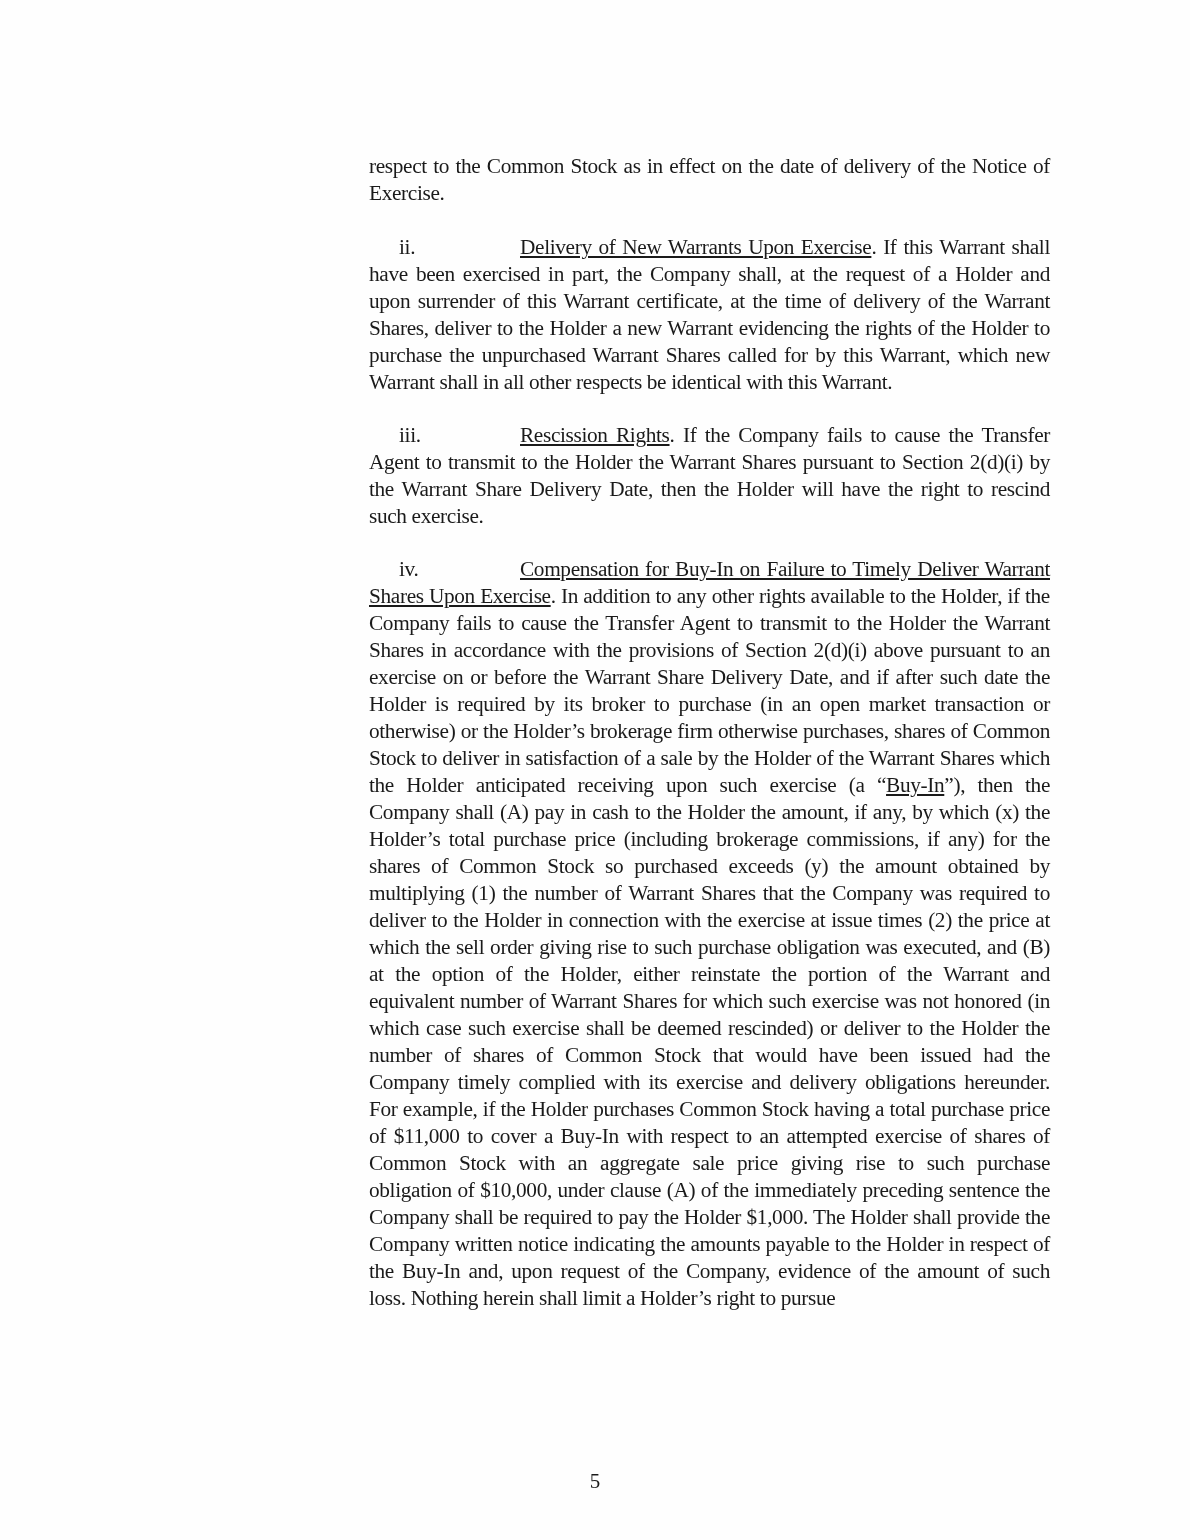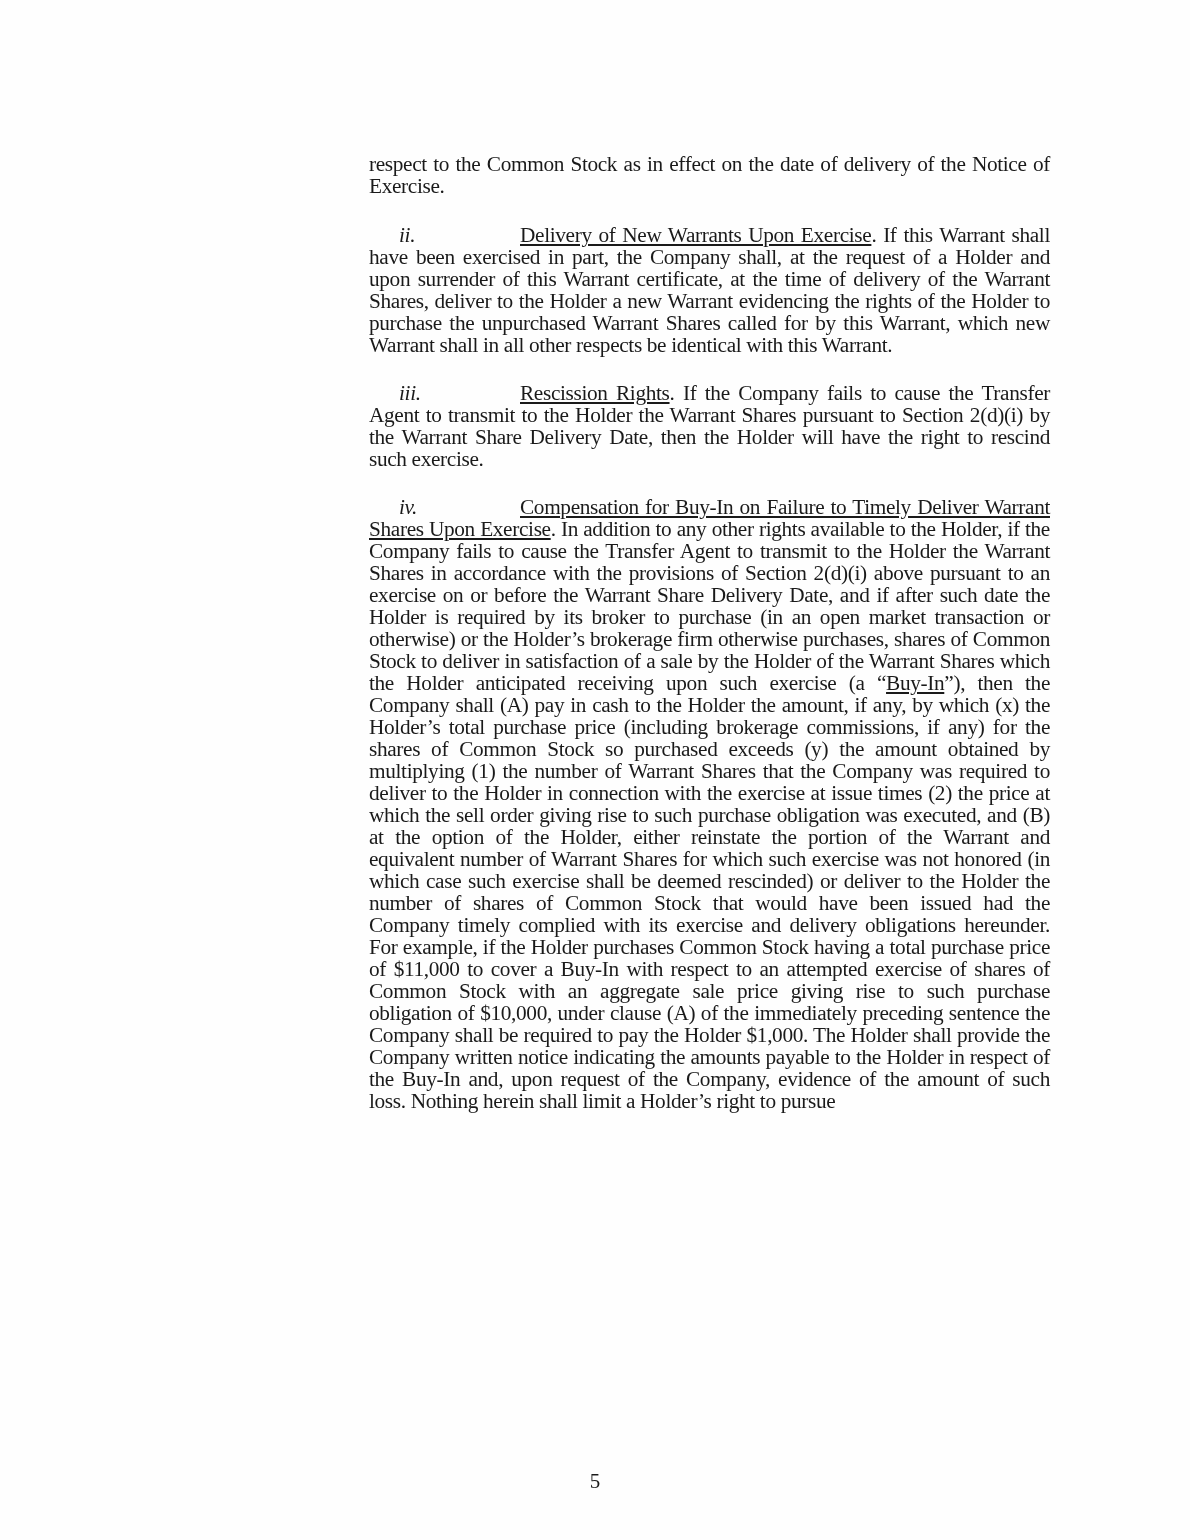--- a/index.html
+++ b/index.html
@@ -20,34 +20,33 @@
     left: 0; top: 0;
     width: 1190px; height: 1540px;
     background: #fefefe;
   }
   .content {
     position: absolute;
     left: 369px;
     top: 153px;
     width: 681px;
     font-size: 21.3px;
-    line-height: 22px;
+    line-height: 27px;
     letter-spacing: -0.35px;
   }
   p {
     margin: 0 0 26px 0;
     text-align: justify;
     text-align-last: auto;
   }
   p.first { margin-bottom: 27px; }
   .num {
     display: inline-block;
     width: 121px;
     text-indent: 0;
-    font-style: italic;
   }
   .u { text-decoration: underline; text-underline-offset: 2px; font-family: Liberation Serif, serif; }
   .page-number {
     position: absolute;
     left: 0;
     width: 1190px;
     top: 1469px;
     text-align: center;
     font-size: 21px;
   }

